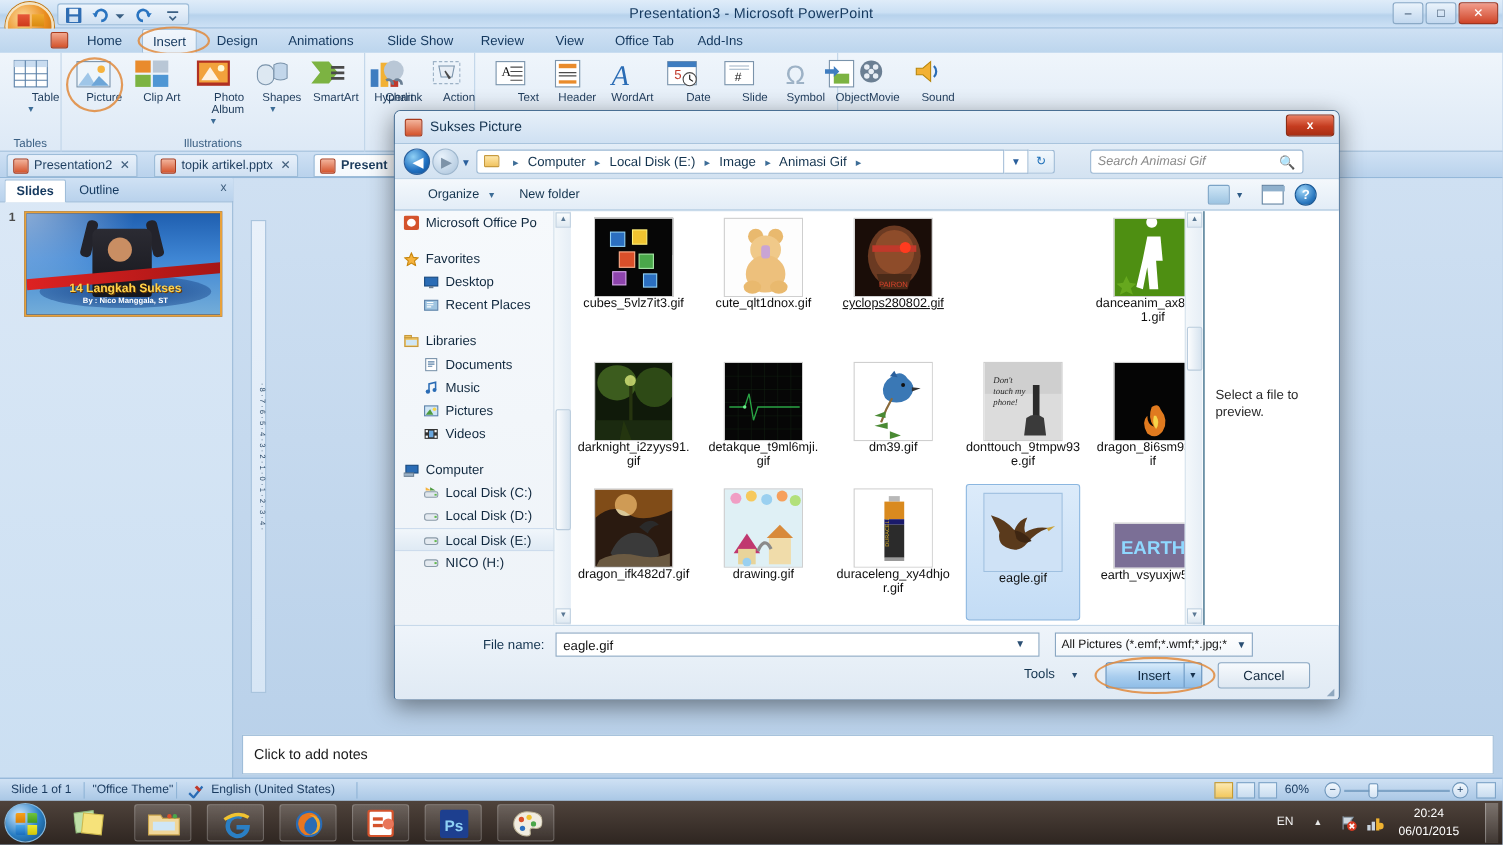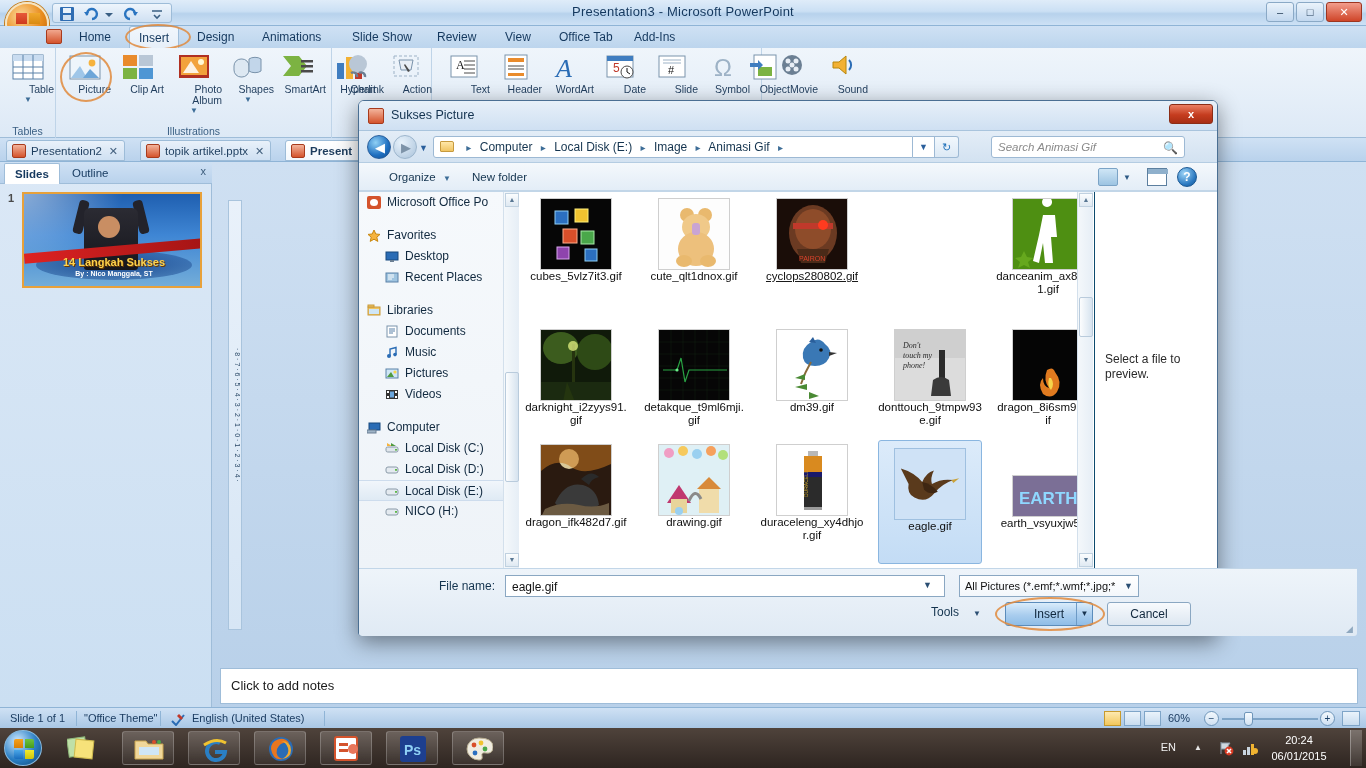--- a/index.html
+++ b/index.html
@@ -246,21 +246,21 @@
   #sc-thumb2 { position:absolute; left:1px; top:105px; width:14px; height:40px;
     background:linear-gradient(90deg,#fcfdfe,#d6e3ef); border:1px solid #b9cbdc; border-radius:2px; }
 
   
   #preview { position:absolute; left:735px; top:0; width:123px; height:377px;
     background:#fff; border-left:1px solid #0c4a6e; }
   #preview-txt { position:absolute; left:10px; top:160px; width:104px;
     font-size:12px; color:#2a2a2a; line-height:15px; }
 
   
-  #dlg-foot { position:absolute; left:0; top:467px; width:998px; height:68px;
+  #dlg-foot { position:absolute; left:0; top:467px; width:858px; height:68px;
     background:linear-gradient(#eef4fa,#e0eaf4); border-top:1px solid #c2d6e8;
     border-radius:0 0 3px 3px; }
   #fn-label { position:absolute; left:80px; top:10px; font-size:12px; color:#14344f; }
   #fn-input { position:absolute; left:146px; top:6px; width:440px; height:22px;
     background:#fff; border:1px solid #8aa7c2; font-size:12px; color:#111;
     padding:4px 22px 4px 6px; }
   #fn-caret { position:absolute; left:564px; top:11px; font-size:9px; color:#2b4f73; }
   #filter { position:absolute; left:600px; top:6px; width:180px; height:22px;
     background:linear-gradient(#ffffff,#f3f7fb); border:1px solid #8aa7c2;
     font-size:11px; color:#111; padding:4px 18px 4px 5px; white-space:nowrap; overflow:hidden; }

